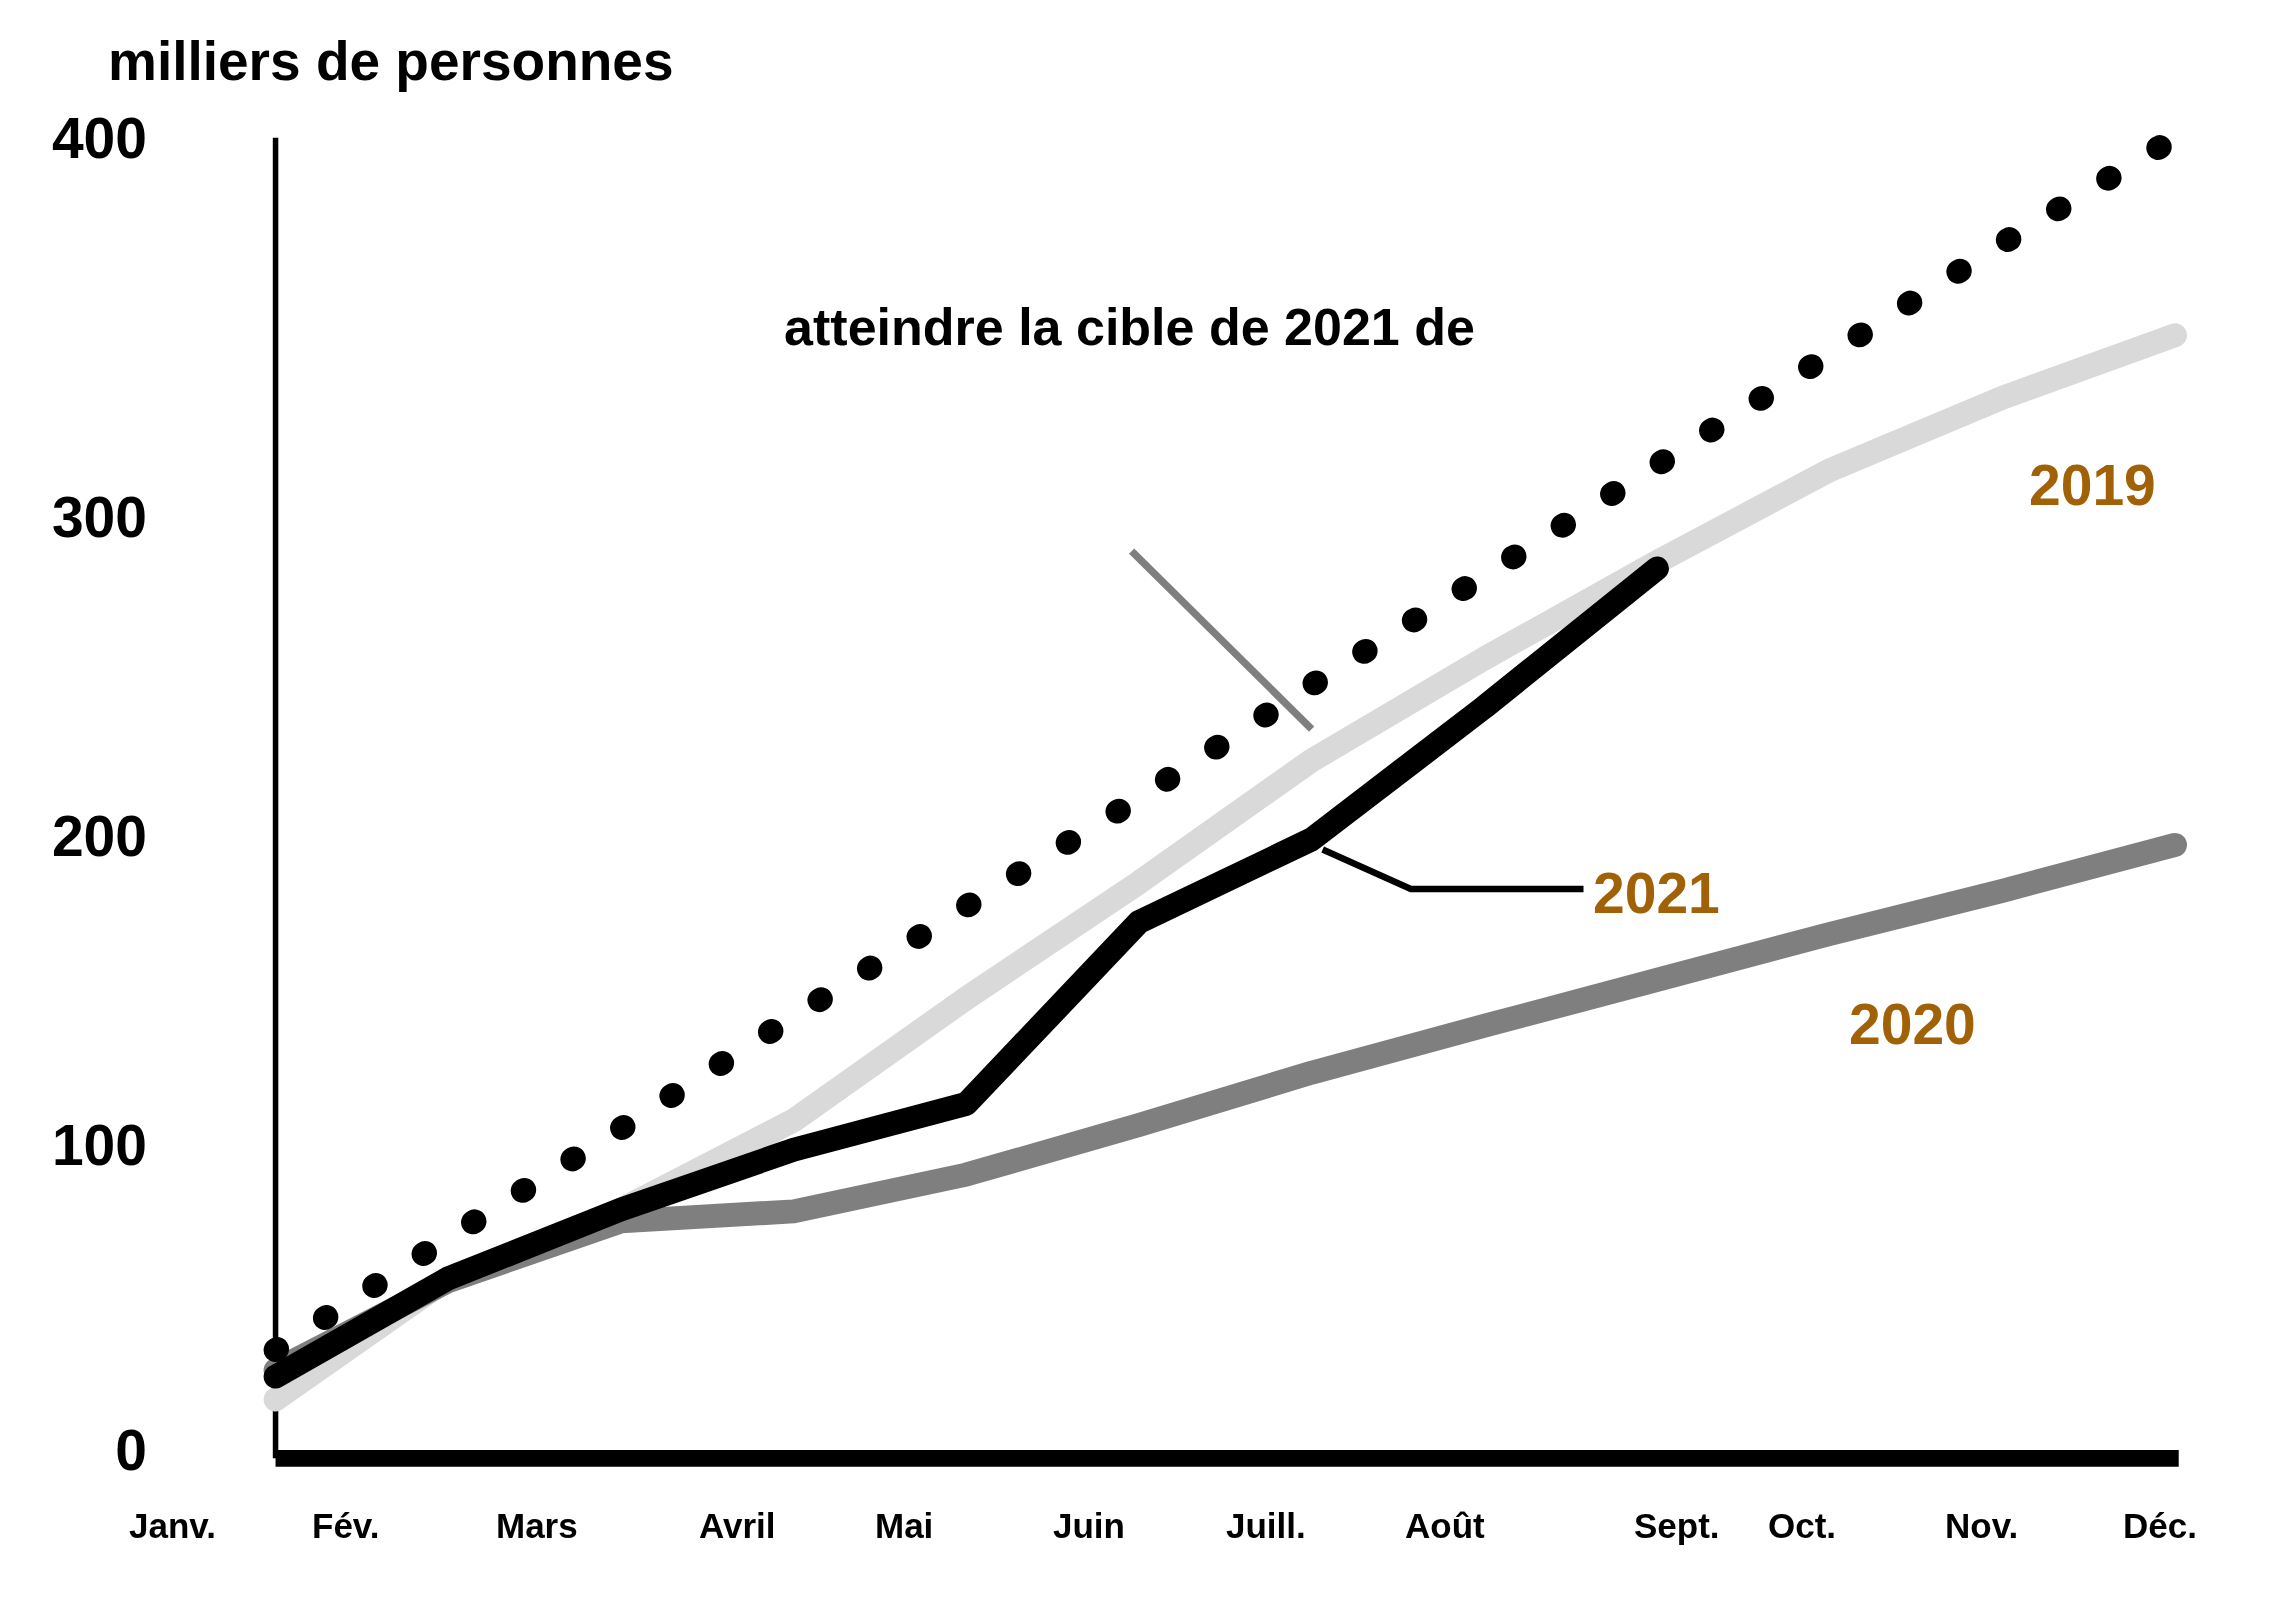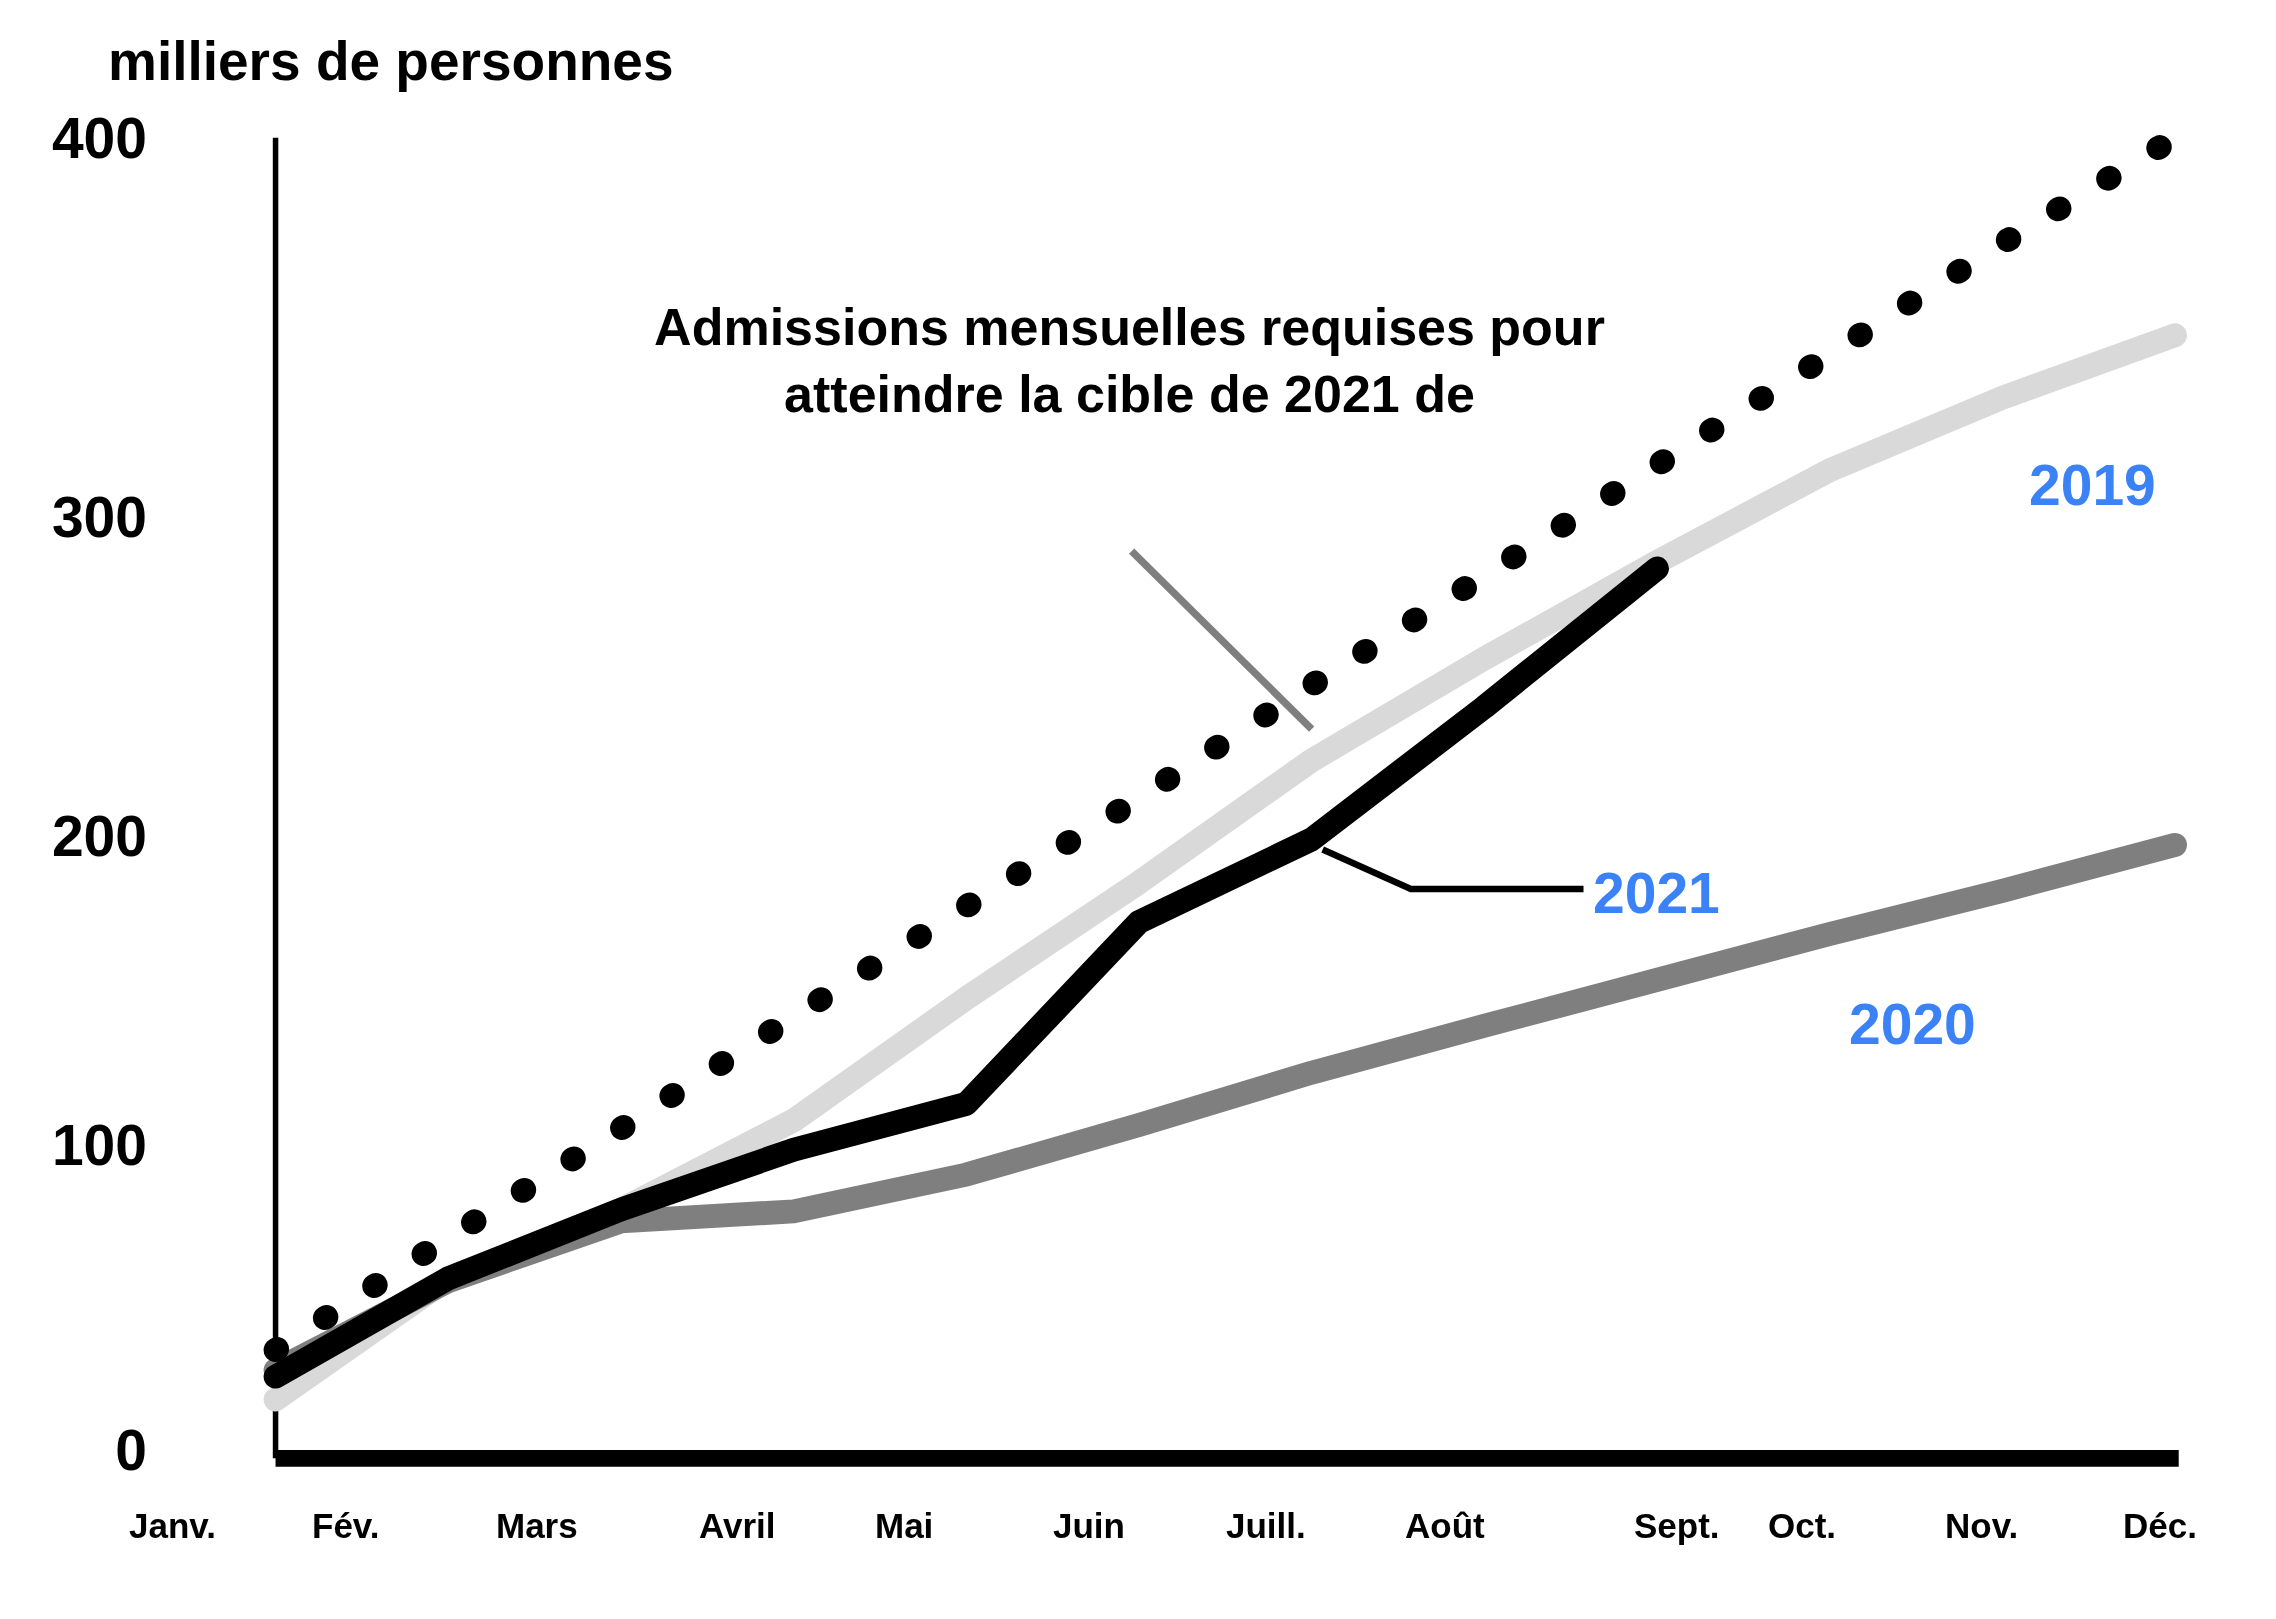--- a/index.html
+++ b/index.html
@@ -44,21 +44,21 @@
     text-align: left;
     font-size: 35px;
     line-height: 57px;
     color: #000;
     white-space: nowrap;
   }
   .series-label {
     position: absolute;
     font-size: 57px;
     line-height: 61px;
-    color: #3b82f6;
+    color: #a16207;
     white-space: nowrap;
   }
   .annotation-text {
     position: absolute;
     text-align: center;
     font-size: 52px;
     line-height: 67px;
     color: #000;
   }
   svg.plot {
@@ -88,21 +88,20 @@
   <div class="x-tick-label" style="left:875px; top:1497px; width:211px;">Mai</div>
   <div class="x-tick-label" style="left:1053px; top:1497px; width:211px;">Juin</div>
   <div class="x-tick-label" style="left:1226px; top:1497px; width:211px;">Juill.</div>
   <div class="x-tick-label" style="left:1405px; top:1497px; width:211px;">Août</div>
   <div class="x-tick-label" style="left:1634px; top:1497px; width:211px;">Sept.</div>
   <div class="x-tick-label" style="left:1768px; top:1497px; width:211px;">Oct.</div>
   <div class="x-tick-label" style="left:1945px; top:1497px; width:211px;">Nov.</div>
   <div class="x-tick-label" style="left:2123px; top:1497px; width:211px;">Déc.</div>
 
   <div class="annotation-text" style="left:514px; top:294px; width:1231px;">
-    <div>Admissions mensuelles requises pour</div>
     <div>atteindre la cible de 2021 de</div>
   </div>
 
   <div class="series-label" style="left:2029px; top:455px;">2019</div>
   <div class="series-label" style="left:1593px; top:863px;">2021</div>
   <div class="series-label" style="left:1802px; top:994px;margin-left:47px;">2020</div>
 
   <svg class="plot" viewBox="0 0 2479 1764" preserveAspectRatio="none">
 
     <line x1="300" y1="1588" x2="2372" y2="1588" stroke="#000000" stroke-width="18"></line>

